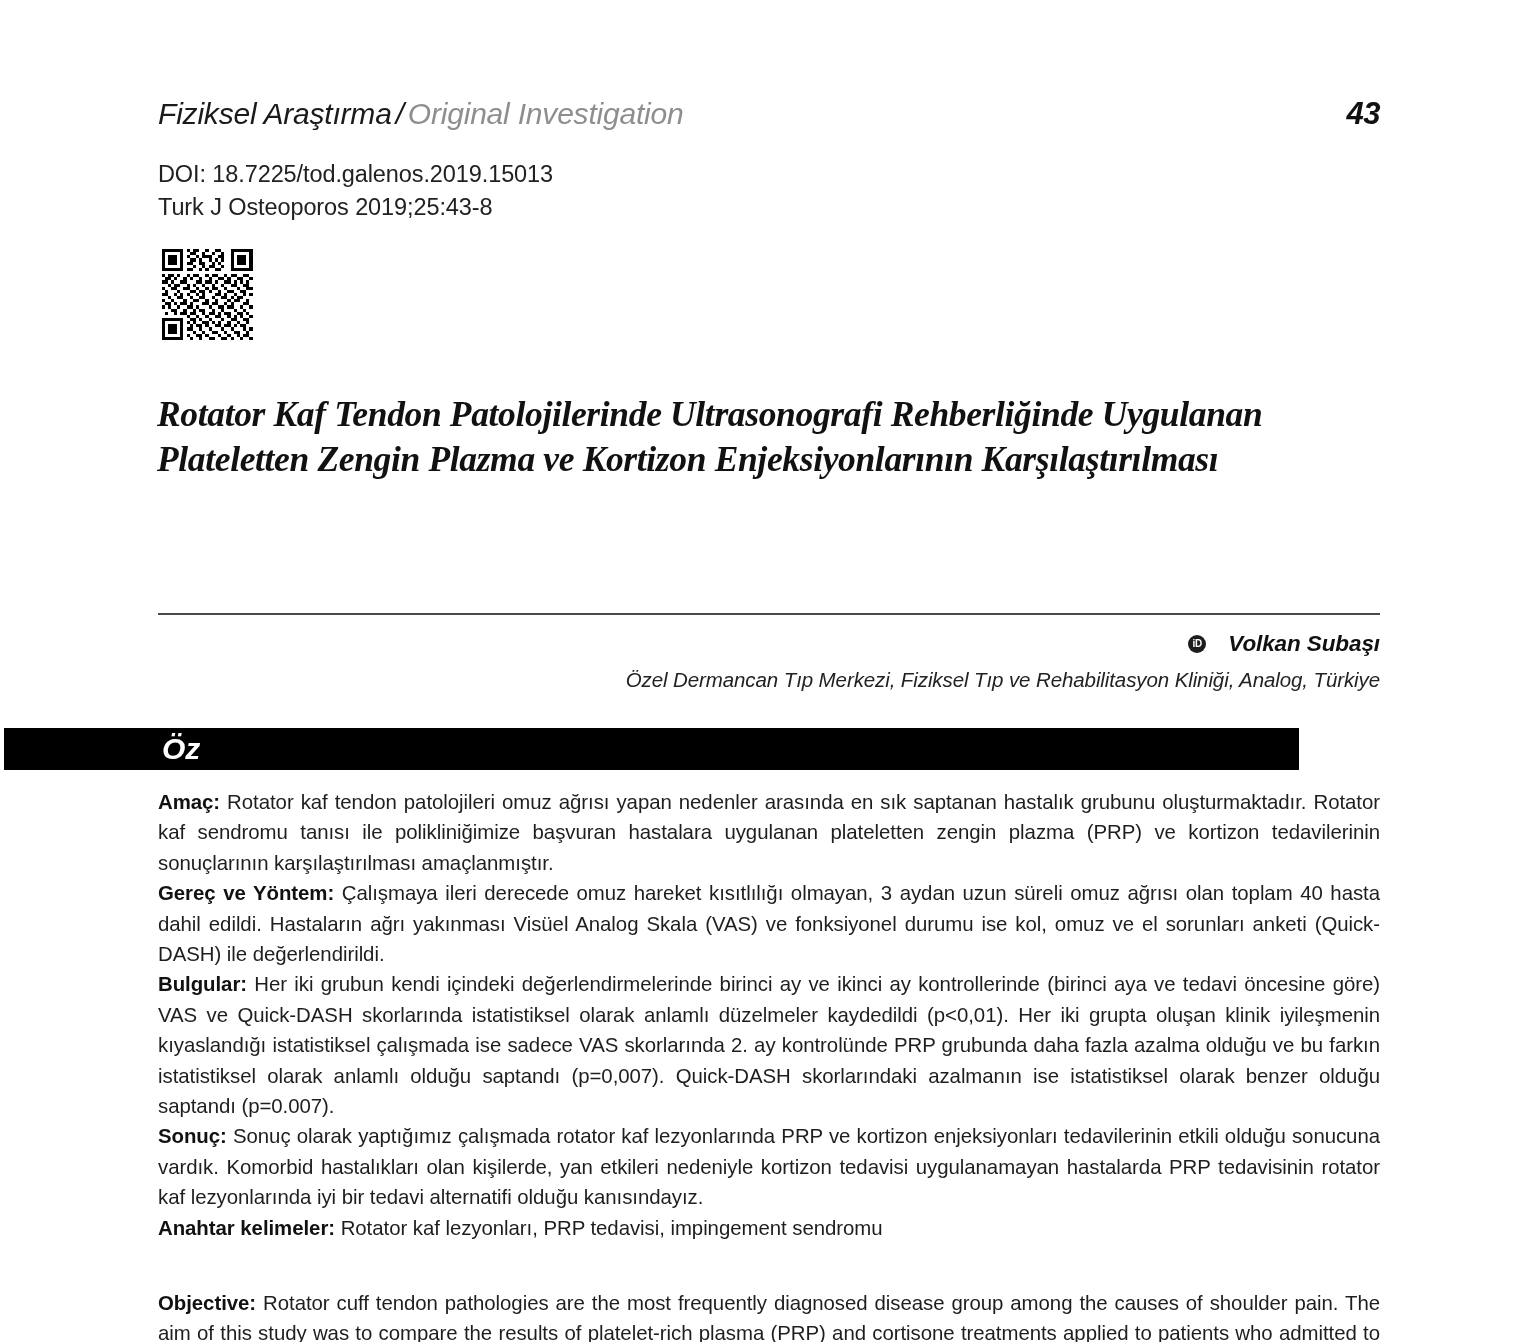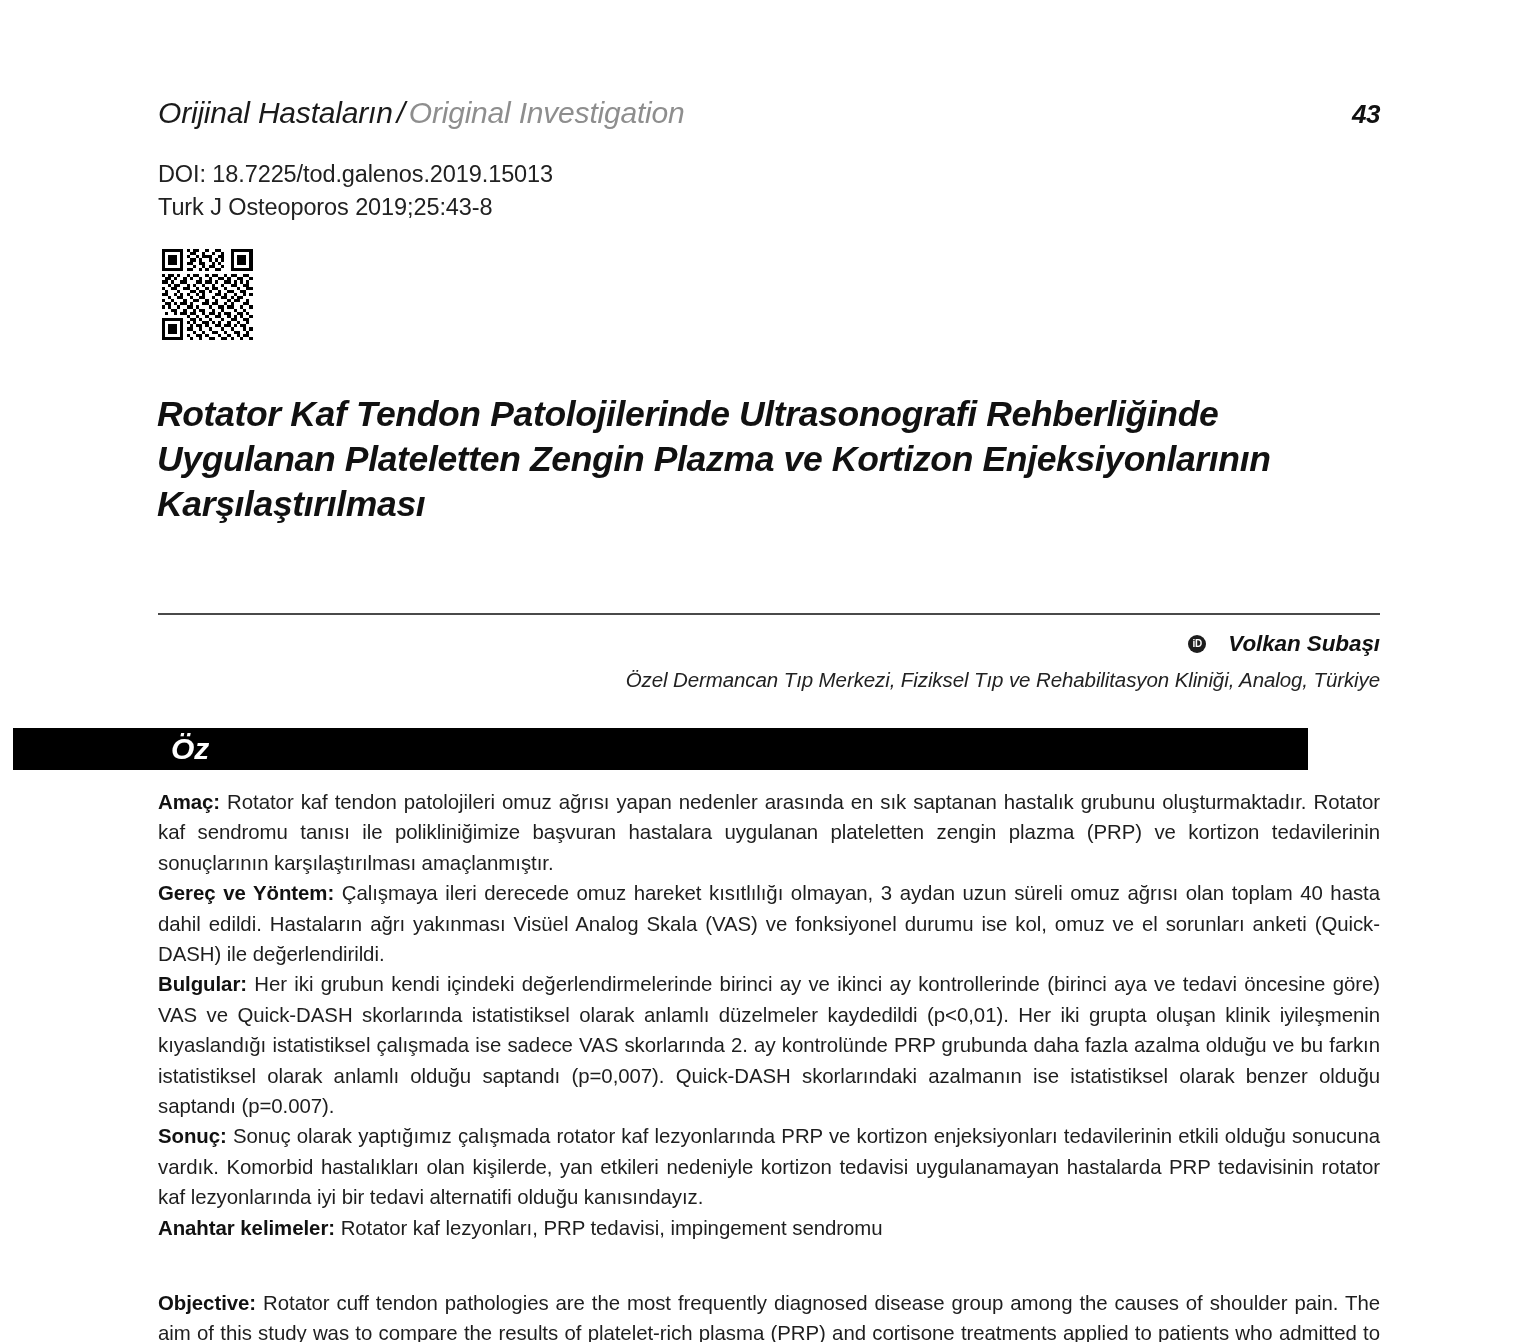--- a/index.html
+++ b/index.html
@@ -45,21 +45,21 @@
   }
   .running-head .sep {
     color: #1a1a1a;
     margin: 0 4px;
   }
   .running-head .en {
     color: #8e8e8e;
     margin-top: 24px;
   }
   .page-number {
-    font-size: 26px;
+    font-size: 31px;
     font-style: italic;
     font-weight: bold;
     color: #111;
     letter-spacing: -0.5px;
   }
 
   .journal-info {
     position: absolute;
     left: 158px;
     top: 158px;
@@ -84,20 +84,21 @@
     position: absolute;
     left: 157px;
     top: 368px;
     width: 1180px;
     font-size: 35.5px;
     font-weight: bold;
     font-style: italic;
     line-height: 45px;
     letter-spacing: -0.35px;
     color: #111;
+    font-family: Liberation Serif, serif;
   }
   .title-en {
     position: absolute;
     left: 200px;
     top: 530px;
     width: 1180px;
     text-align: right;
     font-size: 26.5px;
     font-style: italic;
     line-height: 36px;
@@ -161,21 +162,21 @@
     text-align: right;
     font-size: 20.5px;
     font-style: italic;
     color: #222;
     letter-spacing: -0.1px;
   }
 
   
   .band {
     position: absolute;
-    left: 13px;
+    left: 4px;
     width: 1295px;
     height: 42px;
     background: #000000;
   }
   .band .band-label {
     position: absolute;
     left: 158px;
     top: 50%;
     transform: translateY(-50%);
     color: #ffffff;
@@ -212,21 +213,21 @@
     color: #111;
   }
 </style>
 </head>
 <body>
 
 <div class="page">
 
   <div class="header-row">
     <div class="running-head">
-      <span class="tr">Orijinal Hastaların</span><span class="sep">/</span><span class="en">Original Investigation</span>
+      <span class="tr">Fiziksel Araştırma</span><span class="sep">/</span><span class="en">Original Investigation</span>
     </div>
     <div class="page-number">43</div>
   </div>
 
   <div class="journal-info">
     <div>DOI: 18.7225/tod.galenos.2019.15013</div>
     <div>Turk J Osteoporos 2019;25:43-8</div>
   </div>
 
   <div class="qr">

